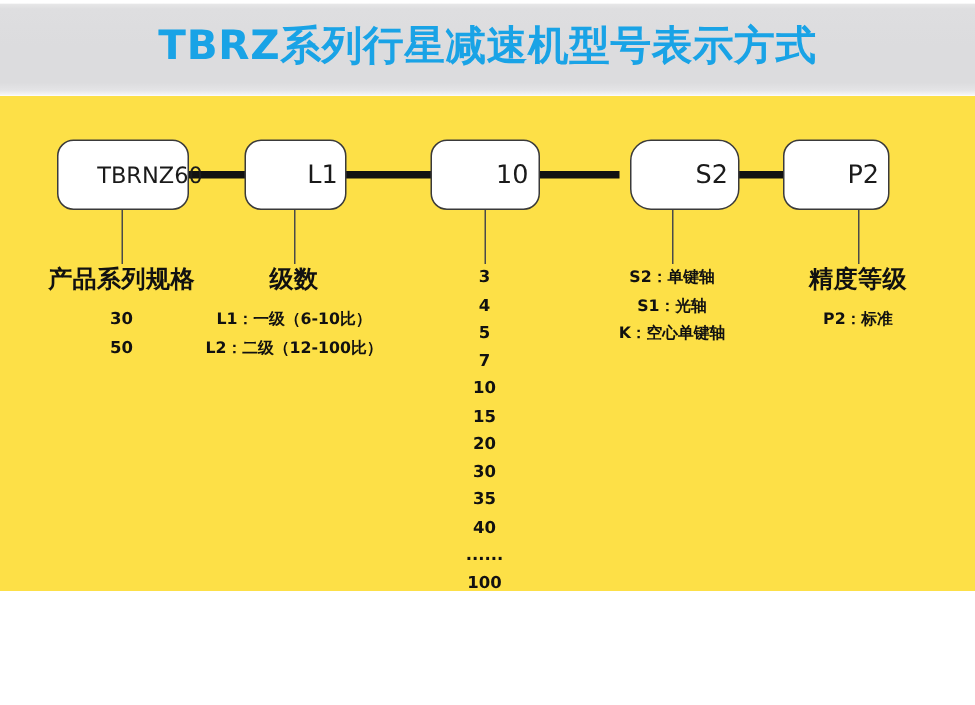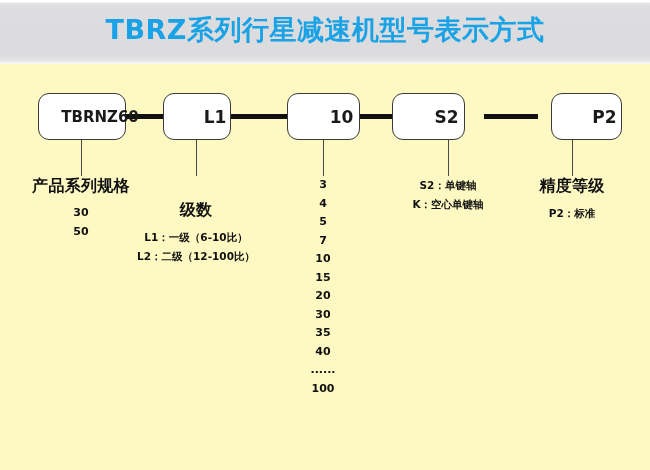--- a/index.html
+++ b/index.html
@@ -9,22 +9,22 @@
   body {
     width: 650px;
     height: 470px;
     background: #ffffff;
     font-family: "Liberation Sans", "DejaVu Sans", sans-serif;
     overflow: hidden;
   }
   #page {
     position: relative;
     width: 650px;
-    height: 470px;
-    background: #fef9c3;
+    height: 394px;
+    background: #fde047;
   }
 
   
   #banner {
     position: absolute;
     left: 0;
     top: 0;
     width: 650px;
     height: 64px;
     background: linear-gradient(to bottom,
@@ -50,21 +50,21 @@
   
   .node-box {
     position: absolute;
     height: 47px;
     border: 1.3px solid #3a3a3a;
     border-radius: 11px;
     background: #ffffff;
     display: flex;
     align-items: center;
     justify-content: center;
-    font-weight: bold;
+    font-weight: normal;
     color: #1a1a1a;
     font-family: "DejaVu Sans", "Liberation Sans", sans-serif;
     box-sizing: border-box;
     z-index: 3;
     padding-left: 36px;
   }
 
   .connector {
     position: absolute;
     height: 5px;
@@ -116,37 +116,37 @@
   <div class="connector" style="left:229px; top:114px; width:60px;"></div>
   <div class="connector" style="left:359px; top:114px; width:54px;"></div>
   <div class="connector" style="left:484px; top:114px; width:54px;"></div>
 
   <div class="node-box" style="left:38px; top:93px; width:88px; font-size:15px;">TBRNZ60</div>
 
   <div class="node-box" style="left:163px; top:93px; width:68px; font-size:17px;">L1</div>
 
   <div class="node-box" style="left:287px; top:93px; width:73px; font-size:17px;">10</div>
 
-  <div class="node-box" style="left:392px; top:93px; width:73px; font-size:17px;">S2</div>
+  <div class="node-box" style="left:420px; top:93px; width:73px; font-size:17px;border-radius:14px;">S2</div>
 
-  <div class="node-box" style="left:551px; top:93px; width:71px; font-size:17px;">P2</div>
+  <div class="node-box" style="left:522px; top:93px; width:71px; font-size:17px;">P2</div>
 
   <div class="drop-line" style="left:81px;  top:140px; height:36px;"></div>
   <div class="drop-line" style="left:196px; top:140px; height:36px;"></div>
   <div class="drop-line" style="left:323px; top:140px; height:36px;"></div>
   <div class="drop-line" style="left:448px; top:140px; height:36px;"></div>
   <div class="drop-line" style="left:572px; top:140px; height:36px;"></div>
 
   <div class="col" style="left:11px; top:176px; width:140px;">
     <div class="col-head">产品系列规格</div>
     <div class="col-item">30</div>
     <div class="col-item">50</div>
   </div>
 
-  <div class="col" style="left:121px; top:176px; width:150px;margin-top:24px;">
+  <div class="col" style="left:121px; top:176px; width:150px;">
     <div class="col-head">级数</div>
     <div class="col-item cjk">L1：一级（6-10比）</div>
     <div class="col-item cjk">L2：二级（12-100比）</div>
   </div>
 
   <div class="col" style="left:263px; top:176px; width:120px;">
     <div class="col-item">3</div>
     <div class="col-item">4</div>
     <div class="col-item">5</div>
     <div class="col-item">7</div>
@@ -155,20 +155,21 @@
     <div class="col-item">20</div>
     <div class="col-item">30</div>
     <div class="col-item">35</div>
     <div class="col-item">40</div>
     <div class="col-item">......</div>
     <div class="col-item">100</div>
   </div>
 
   <div class="col" style="left:388px; top:176px; width:120px;">
     <div class="col-item cjk">S2：单键轴</div>
+    <div class="col-item cjk">S1：光轴</div>
     <div class="col-item cjk">K：空心单键轴</div>
   </div>
 
   <div class="col" style="left:517px; top:176px; width:110px;">
     <div class="col-head">精度等级</div>
     <div class="col-item cjk">P2：标准</div>
   </div>
 
 </div>
 

